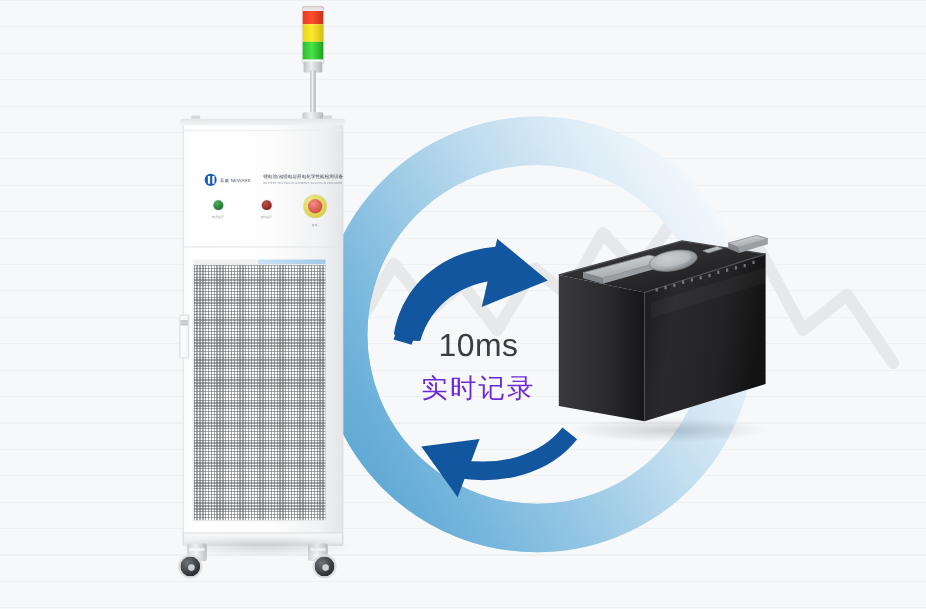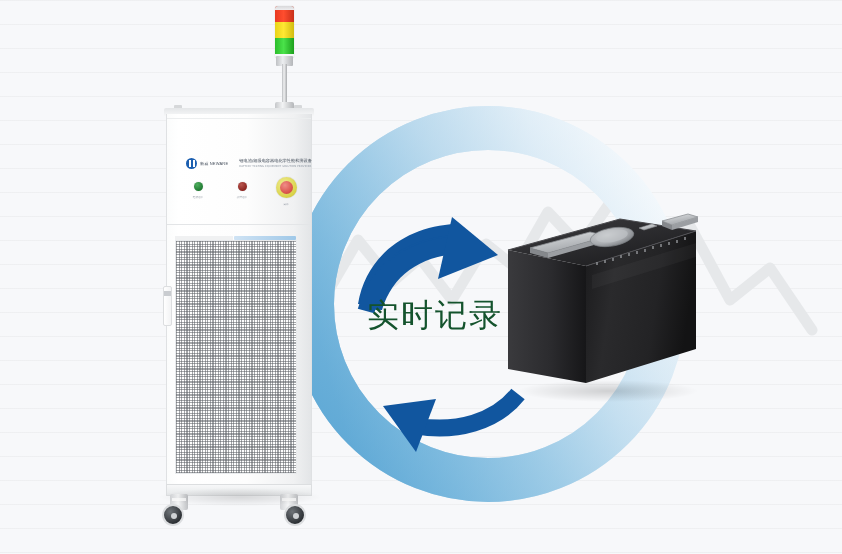--- a/index.html
+++ b/index.html
@@ -75,22 +75,22 @@
     z-index: 8;
   }
   .center-text .big {
     font-size: 29px;
     color: #3c3c3c;
     line-height: 38px;
     letter-spacing: 0.5px;
     font-family: "Liberation Sans", sans-serif;
   }
   .center-text .sub {
-    font-size: 32px;
-    color: #14532d;
+    font-size: 24px;
+    color: #6d28d9;
     line-height: 34px;
     letter-spacing: 2px;
     font-family: "DejaVu Sans", sans-serif;
     margin-top: 2px;
   }
 
   
   .cabinet {
     position: absolute;
     left: 150px;
@@ -481,20 +481,21 @@
     </g>
 
     <path d="M78,207 C90,165 128,142 172,141" fill="none" stroke="#11569f" stroke-width="17" stroke-linecap="butt"></path>
     <polygon points="164,113 210,151 150,175" fill="#11569f"></polygon>
 
     <path d="M230,290 C208,318 168,329 128,322" fill="none" stroke="#11569f" stroke-width="17" stroke-linecap="butt"></path>
     <polygon points="148,295 95,302 128,348" fill="#11569f"></polygon>
   </svg>
 
   <div class="center-text">
+    <div class="big">10ms</div>
     <div class="sub">实时记录</div>
   </div>
 
   <div class="cabinet">
 
     <div class="tower">
       <div class="lamp-cap"></div>
       <div class="lamp-body">
         <div class="lamp-seg lamp-red"></div>
         <div class="lamp-seg lamp-yellow"></div>

